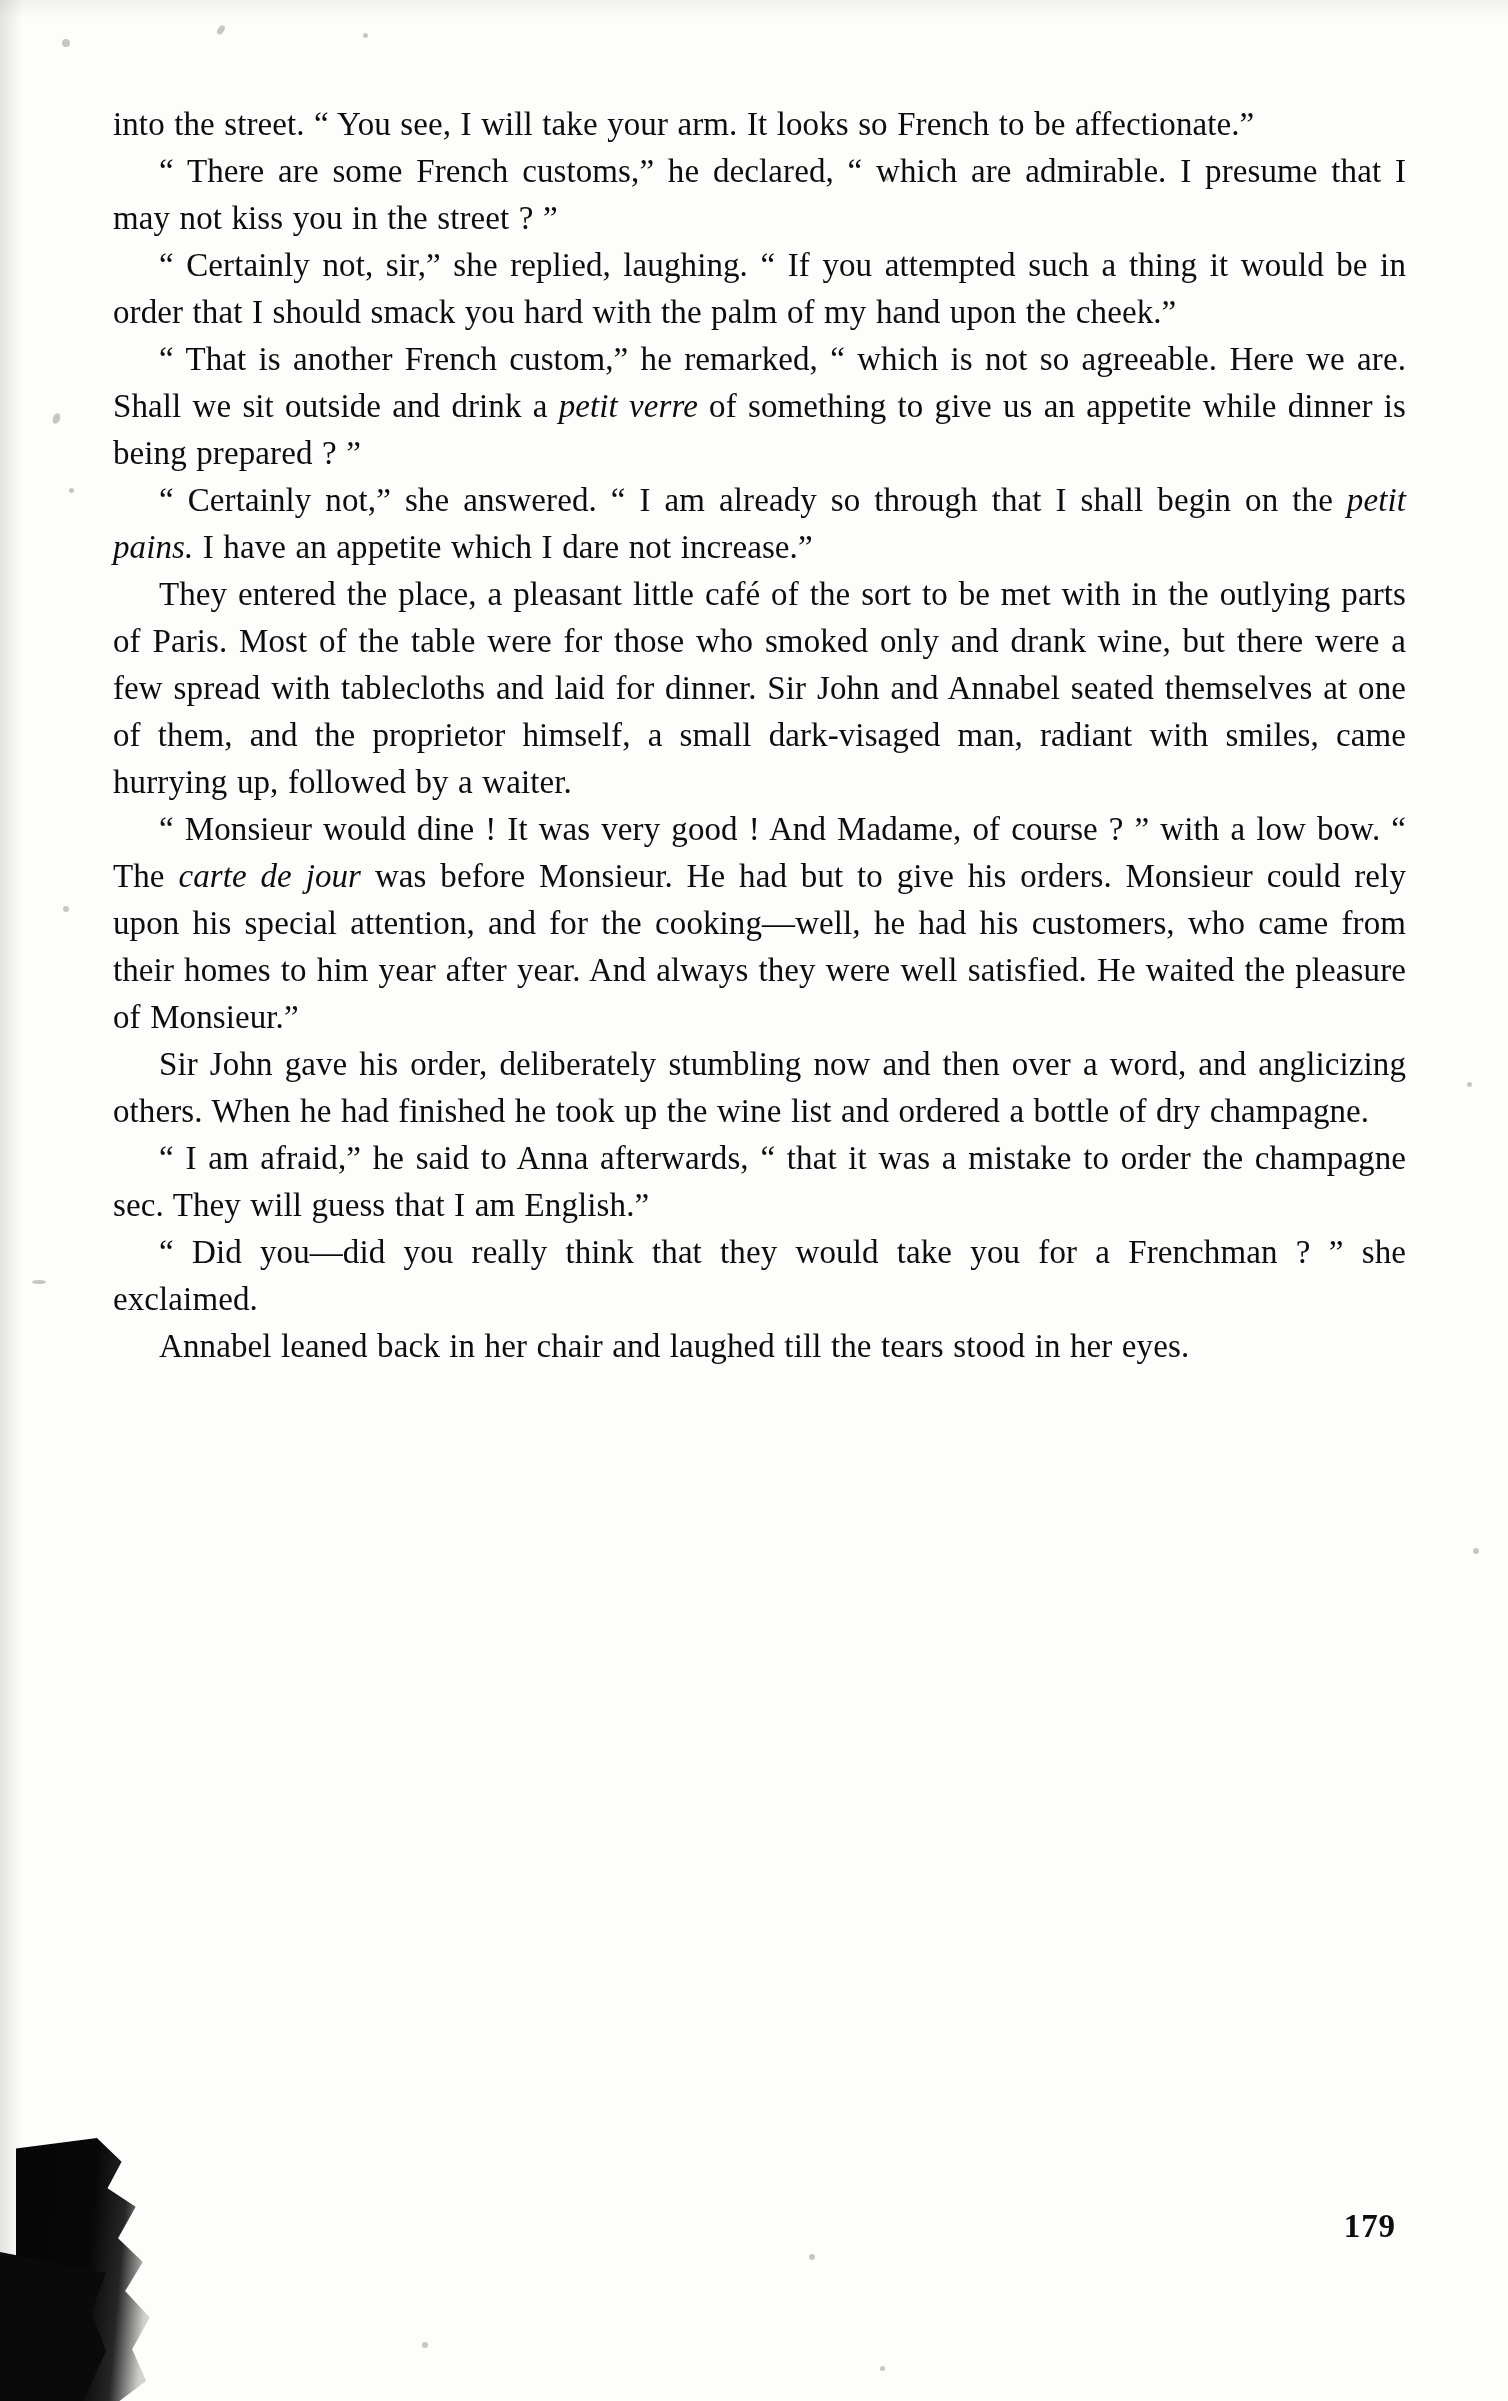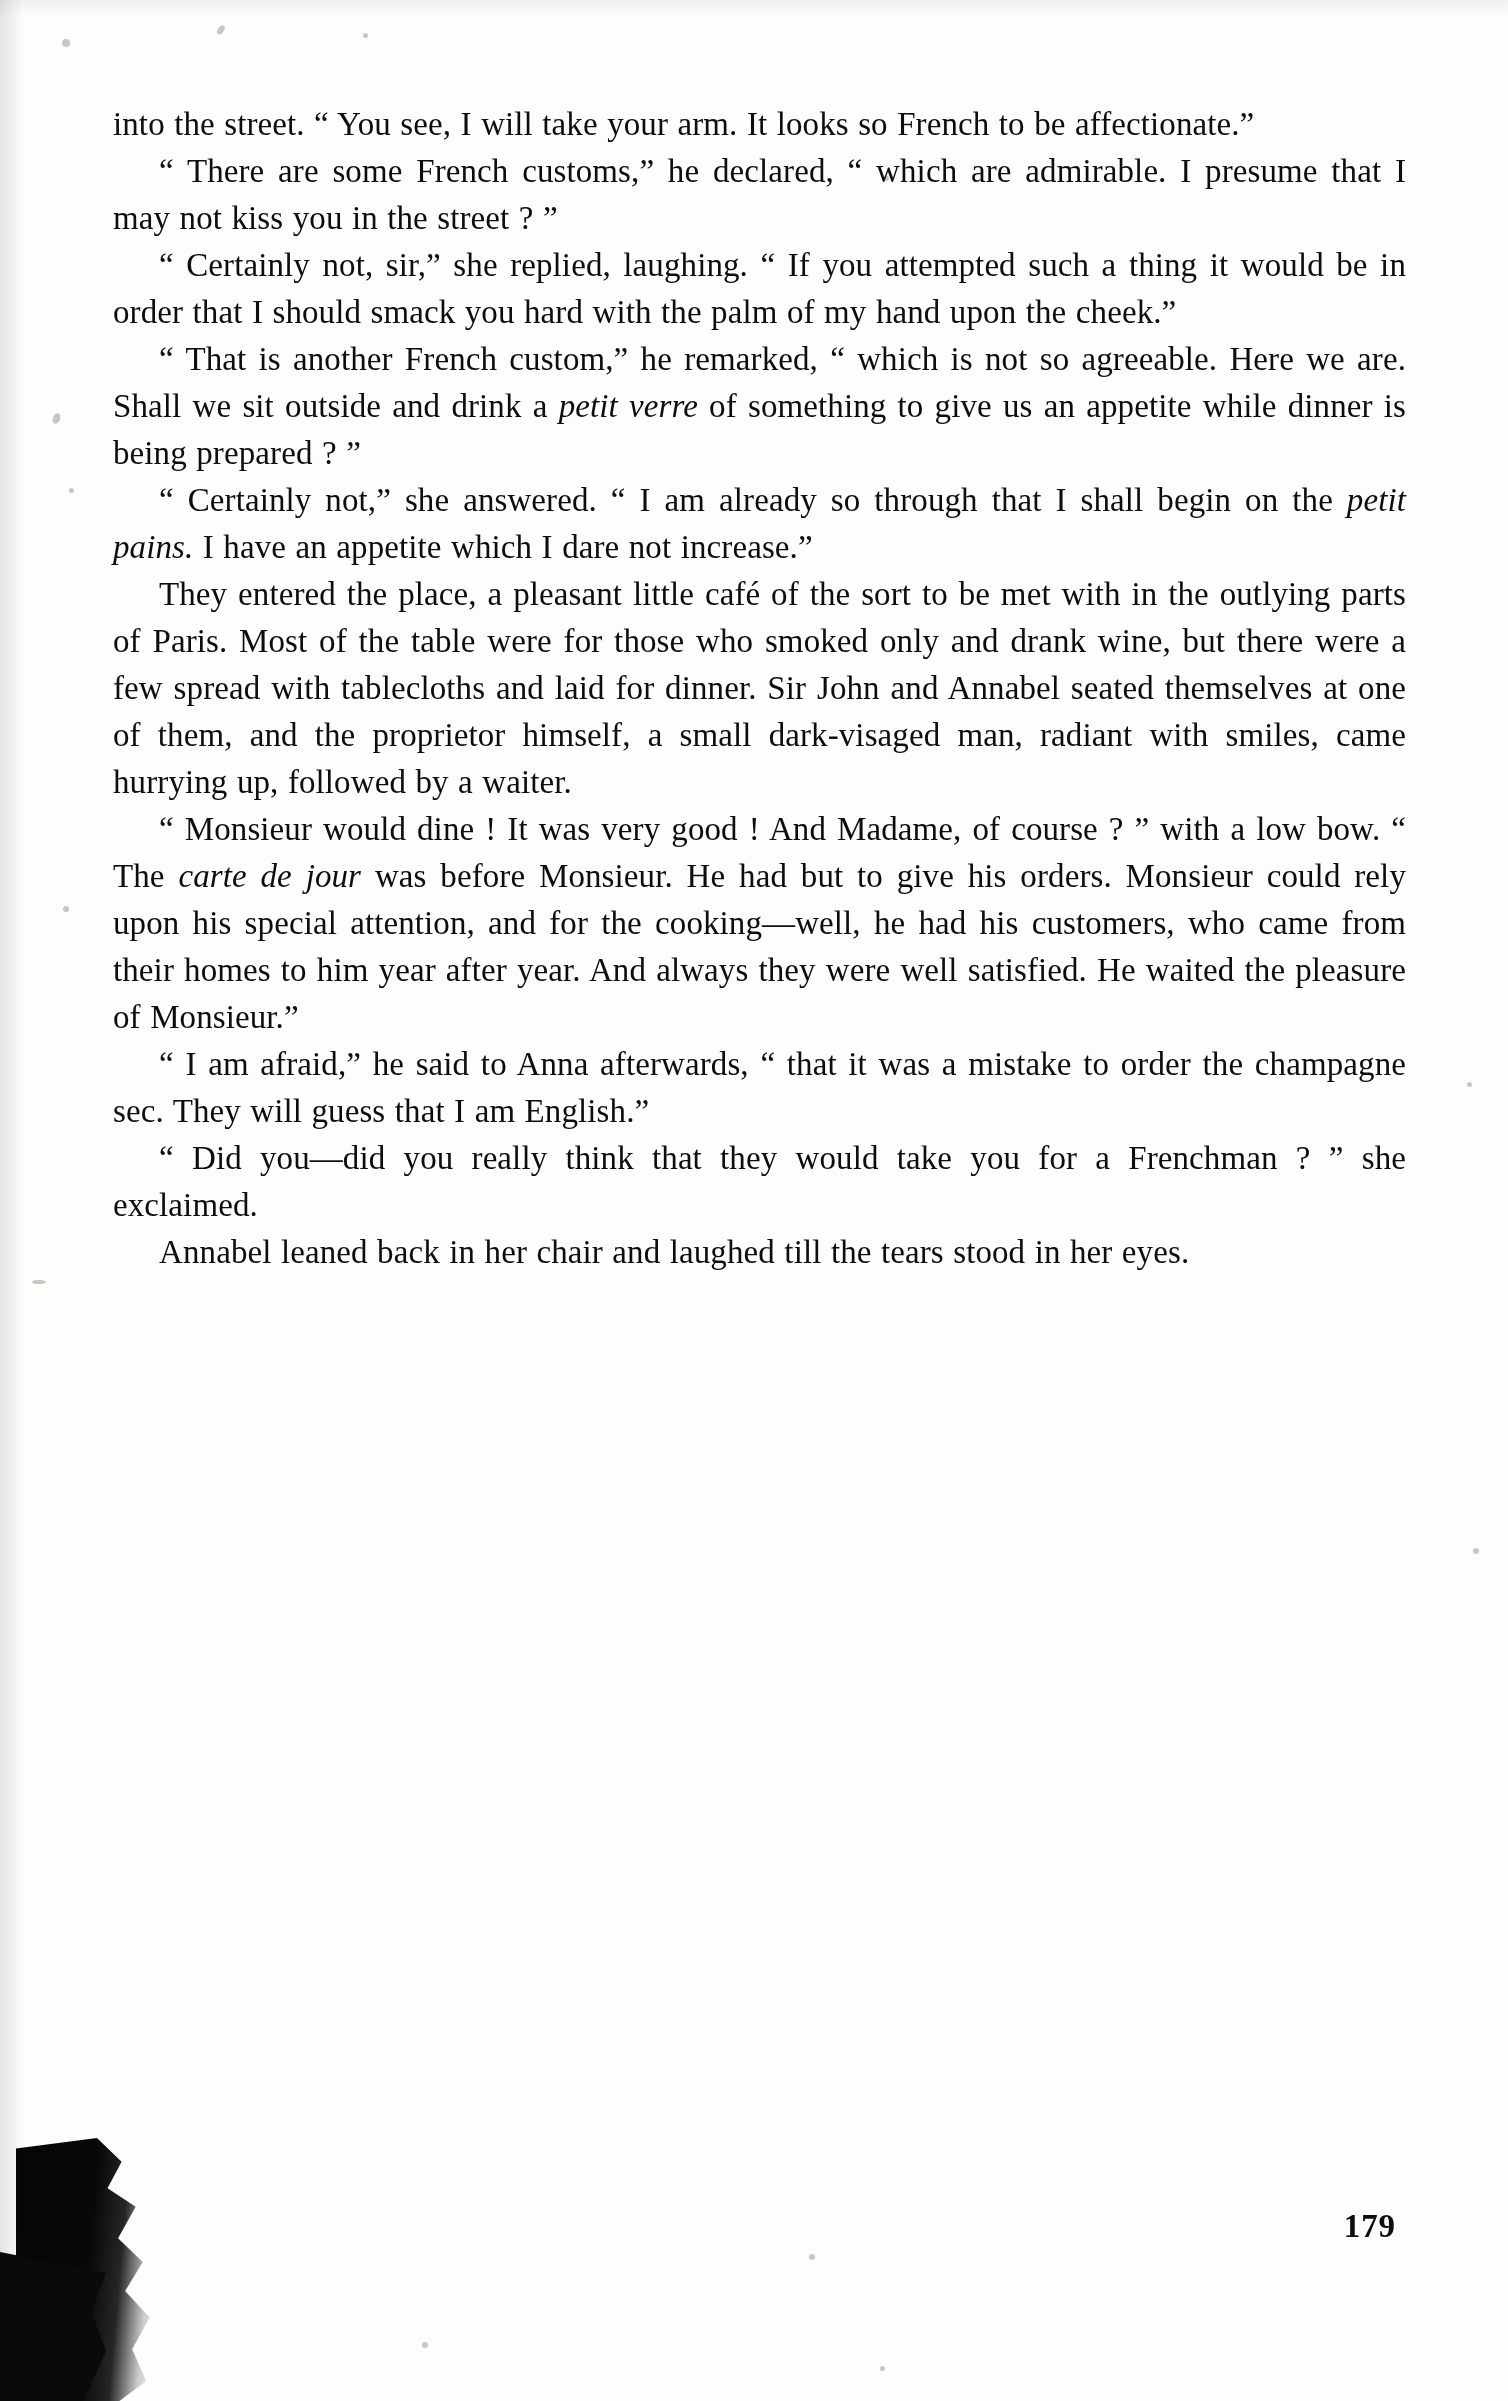--- a/index.html
+++ b/index.html
@@ -118,20 +118,21 @@
   <div class="speck" style="left:880px;top:2366px;width:5.3px;  height:5.3px;"></div>
 
   <div class="text-column">
       <p class="para"><span>into the street.  “ You see, I will take your arm.  It looks so French to be affectionate.”</span></p>
       <p class="para indent"><span>“ There are some French customs,” he declared, “ which are admirable.  I presume that I may not kiss you in the street ? ”</span></p>
       <p class="para indent"><span>“ Certainly not, sir,” she replied, laughing.  “ If you attempted such a thing it would be in order that I should smack you hard with the palm of my hand upon the cheek.”</span></p>
       <p class="para indent"><span>“ That is another French custom,” he remarked, “ which is not so agreeable.  Here we are.  Shall we sit outside and drink a </span><i>petit verre</i><span> of something to give us an appetite while dinner is being prepared ? ”</span></p>
       <p class="para indent"><span>“ Certainly not,” she answered.  “ I am already so through that I shall begin on the </span><i>petit pains.</i><span>  I have an appetite which I dare not increase.”</span></p>
       <p class="para indent"><span>They entered the place, a pleasant little café of the sort to be met with in the outlying parts of Paris.  Most of the table were for those who smoked only and drank wine, but there were a few spread with tablecloths and laid for dinner.  Sir John and Annabel seated themselves at one of them, and the proprietor himself, a small dark-visaged man, radiant with smiles, came hurrying up, followed by a waiter.</span></p>
       <p class="para indent"><span>“ Monsieur would dine !  It was very good !  And Madame, of course ? ” with a low bow.  “ The </span><i>carte de jour</i><span> was before Monsieur.  He had but to give his orders.  Monsieur could rely upon his special attention, and for the cooking—well, he had his customers, who came from their homes to him year after year.  And always they were well satisfied.  He waited the pleasure of Monsieur.”</span></p>
+      <p class="para indent"><span>Sir John gave his order, deliberately stumbling now and then over a word, and anglicizing others.  When he had finished he took up the wine list and ordered a bottle of dry champagne.</span></p>
       <p class="para indent"><span>“ I am afraid,” he said to Anna afterwards, “ that it was a mistake to order the champagne sec.  They will guess that I am English.”</span></p>
       <p class="para indent"><span>“ Did you—did you really think that they would take you for a Frenchman ? ” she exclaimed.</span></p>
       <p class="para indent"><span>Annabel leaned back in her chair and laughed till the tears stood in her eyes.</span></p>
     </div>
 
   <div class="folio">179</div>
 
   <div class="scan-blot"></div>
   <div class="scan-blot-2"></div>
 </div>

